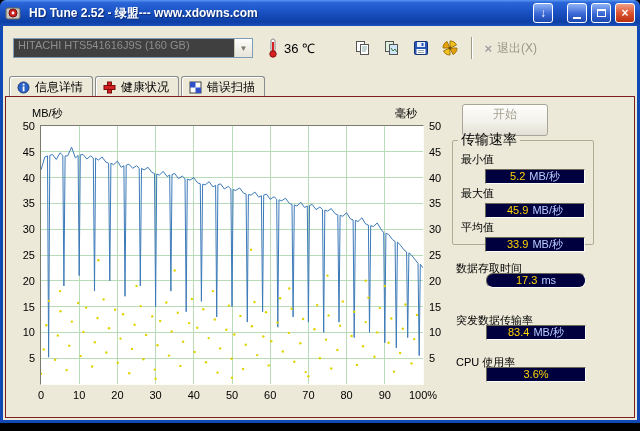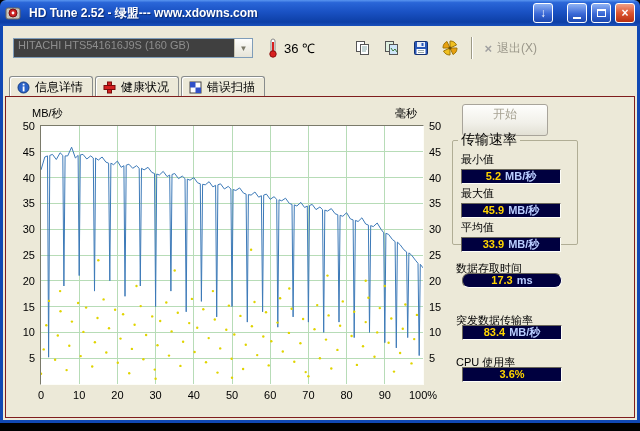--- a/index.html
+++ b/index.html
@@ -64,21 +64,21 @@
   .start-btn{position:absolute;left:456px;top:7px;width:86px;height:32px;box-sizing:border-box;
     border:1px solid #a8a49a;border-radius:3px;background:linear-gradient(#fefefc,#f1f0e9 60%,#e2e0d4);
     color:#a6a292;font-size:12px;text-align:center;line-height:19px;font-family:"Liberation Sans",sans-serif;}
   .group{position:absolute;left:446px;top:34px;width:126px;height:114px;box-sizing:border-box;
     border:1px solid #b0ad95;border-radius:2px;margin:0;padding:1px 8px 4px 8px;}
   .group legend{font-size:14px;padding:0 3px;margin-left:-3px;}
   .stat-label{font-size:11px;margin:2px 0 2px 0;}
   .value-box{width:100px;height:15px;box-sizing:border-box;background:#00003f;
     border:1px solid;border-color:#6a675a #fdfdf8 #fdfdf8 #6a675a;
     display:flex;align-items:center;justify-content:center;gap:4px;
-    font-weight:bold;font-size:11px;line-height:1;}
+    font-weight:normal;font-size:11px;line-height:1;margin-left:24px;}
   .vnum{color:#ffd400;}
   .vunit{color:#b9cdff;}
   .abs{position:absolute;}
   .lbl-access{left:450px;top:162px;}
   .box-access{left:456px;top:176px;border-radius:7px;}
   .lbl-burst{left:450px;top:214px;}
   .box-burst{left:456px;top:228px;}
   .lbl-cpu{left:450px;top:256px;}
   .box-cpu{left:456px;top:270px;}
 </style>

